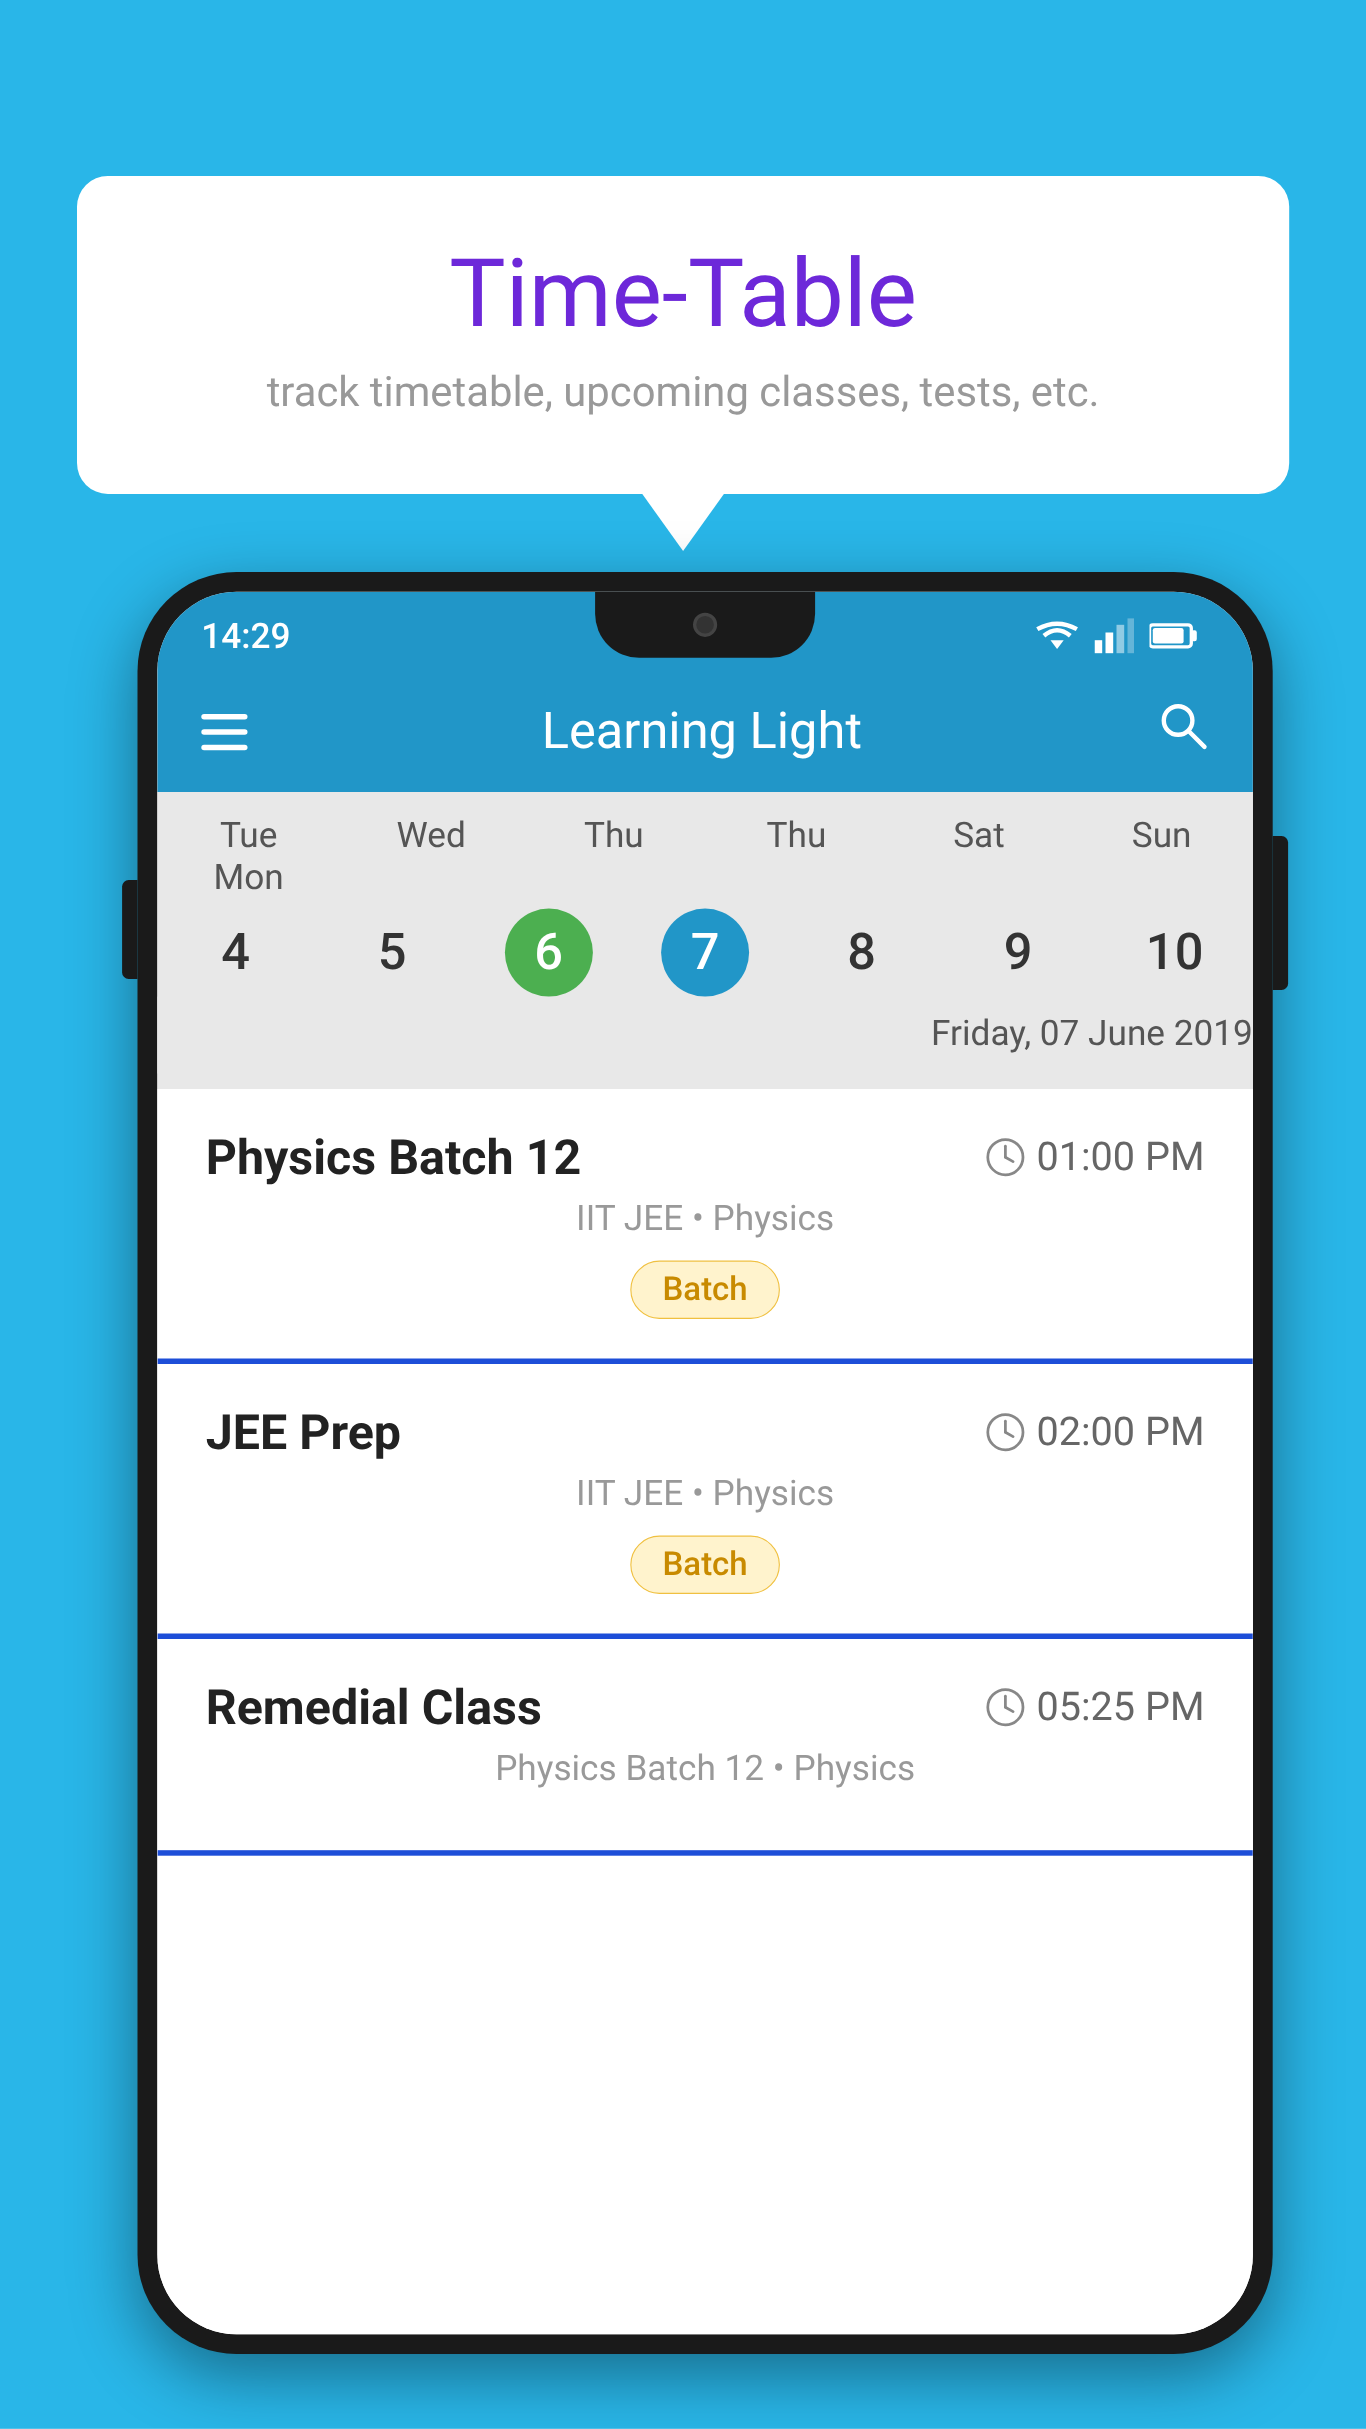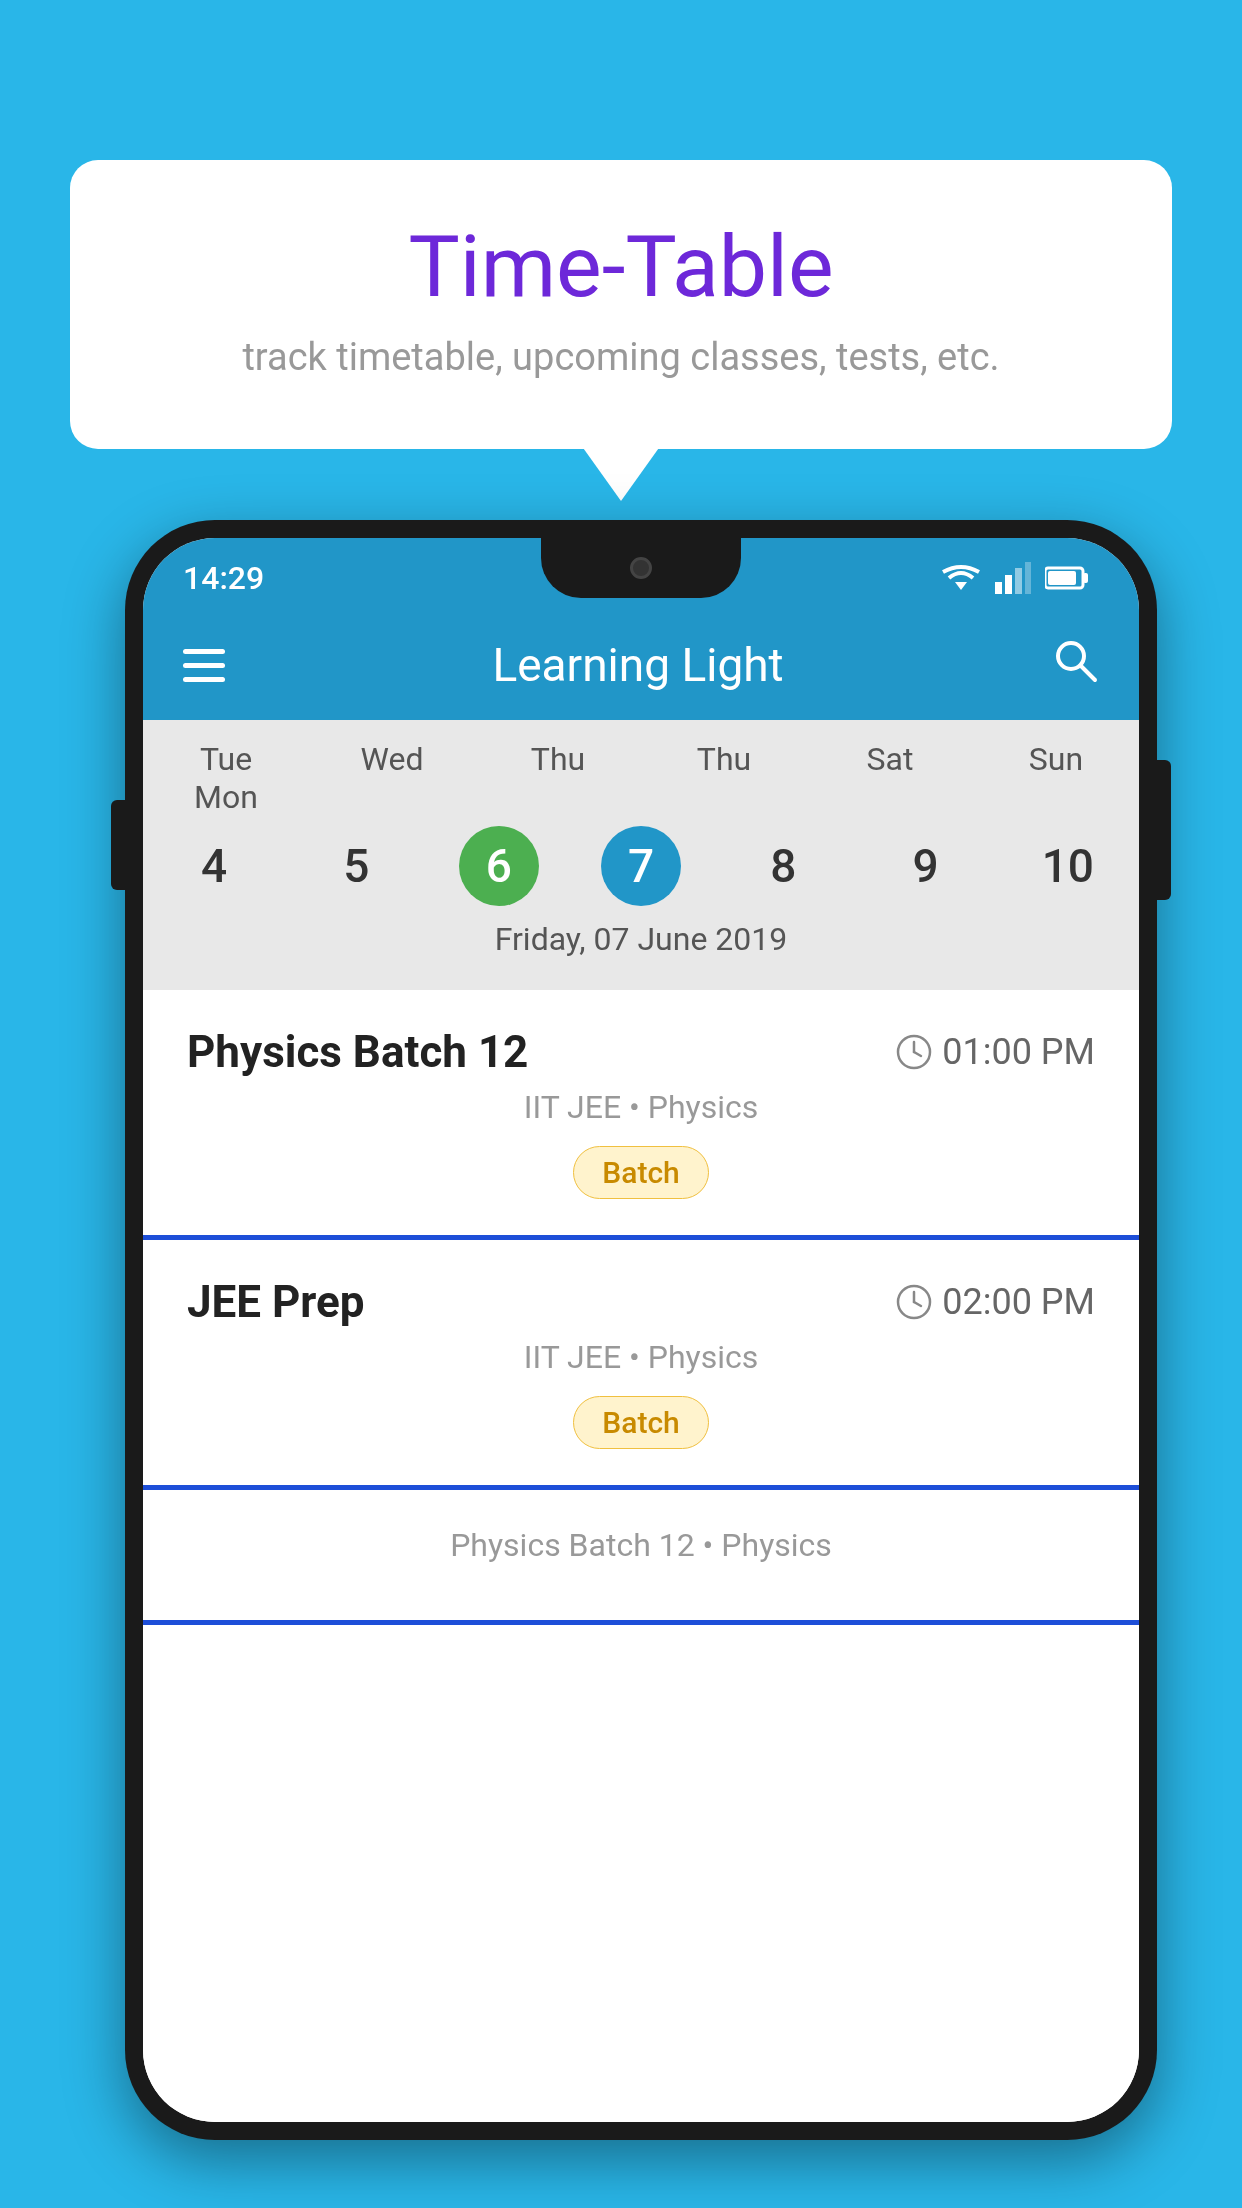--- a/index.html
+++ b/index.html
@@ -242,21 +242,21 @@
     .day-num.selected {
       background: #2196c8;
       color: white;
       border-radius: 50%;
       width: 80px;
       height: 80px;
       margin: 0 auto;
     }
 
     .selected-date {
-      text-align: center;
+      text-align: right;
       font-size: 32px;
       color: #555;
       padding: 14px 0 18px;
       background: #e8e8e8;
     }
 
     
     .class-list {
       background: white;
       overflow-y: auto;
@@ -416,20 +416,31 @@
                 <line x1="18" y1="18" x2="25" y2="22" stroke="#888" stroke-width="2.5" stroke-linecap="round"></line>
               </svg>
               <span>02:00 PM</span>
             </div>
           </div>
           <div class="class-meta">IIT JEE • Physics</div>
           <div class="batch-badge">Batch</div>
         </div>
 
         <div class="class-item">
+          <div class="class-item-header">
+            <div class="class-name">Remedial Class</div>
+            <div class="class-time">
+              <svg width="36" height="36" viewBox="0 0 36 36" fill="none">
+                <circle cx="18" cy="18" r="16" stroke="#888" stroke-width="2.5"></circle>
+                <line x1="18" y1="8" x2="18" y2="18" stroke="#888" stroke-width="2.5" stroke-linecap="round"></line>
+                <line x1="18" y1="18" x2="25" y2="22" stroke="#888" stroke-width="2.5" stroke-linecap="round"></line>
+              </svg>
+              <span>05:25 PM</span>
+            </div>
+          </div>
           <div class="class-meta">Physics Batch 12 • Physics</div>
         </div>
 
       </div>
 
     </div>
   </div>
 </div>
 
 </body></html>

